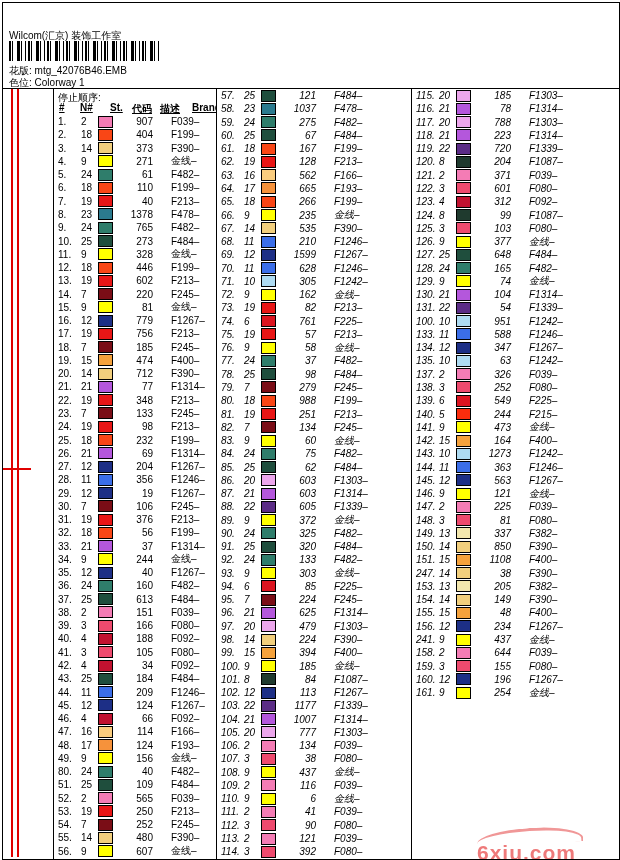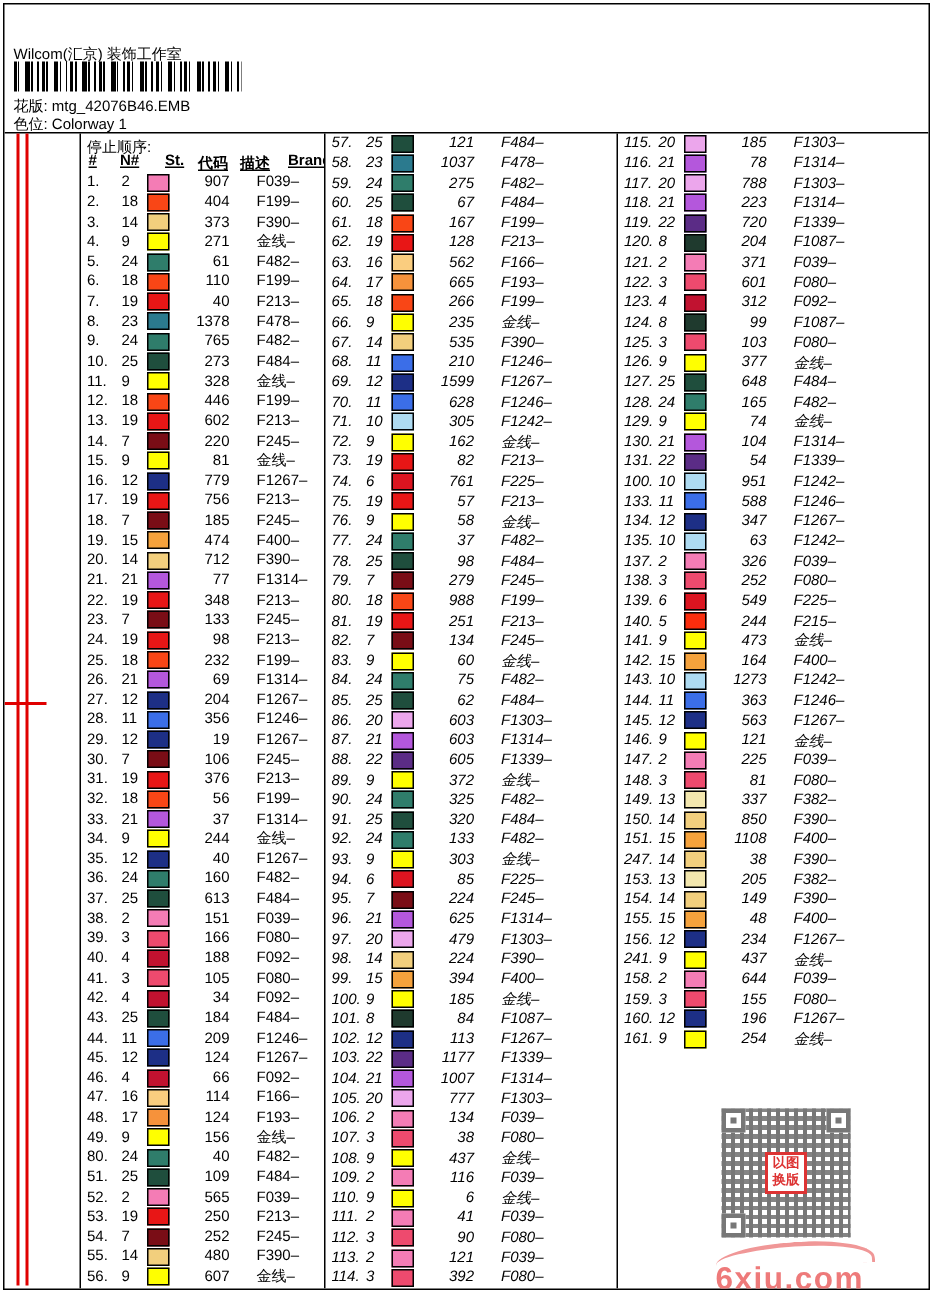--- a/index.html
+++ b/index.html
@@ -1367,34 +1367,19 @@
   <div class="row">
     <span class="c-seq">161.</span>
     <span class="c-n">9</span>
     <span class="c-sw" style="background: rgb(255, 255, 0);"></span>
     <span class="c-st">254</span>
     <span class="c-code">金线–</span>
   </div>
 </div>
     </div>
 
-    <div class="qr">
-      <div class="finder f-tl">
-          <i></i>
-        </div>
-      <div class="finder f-tr">
-          <i></i>
-        </div>
-      <div class="finder f-bl">
-          <i></i>
-        </div>
-      <div class="stamp">
-        <div>以图</div>
-        <div>换版</div>
-      </div>
-    </div>
     <div class="wm">
       <div class="wm-arc"></div>
       <div class="wm-text">6xiu.com</div>
     </div>
   </div>
 
 </div>
 
 </body></html>

